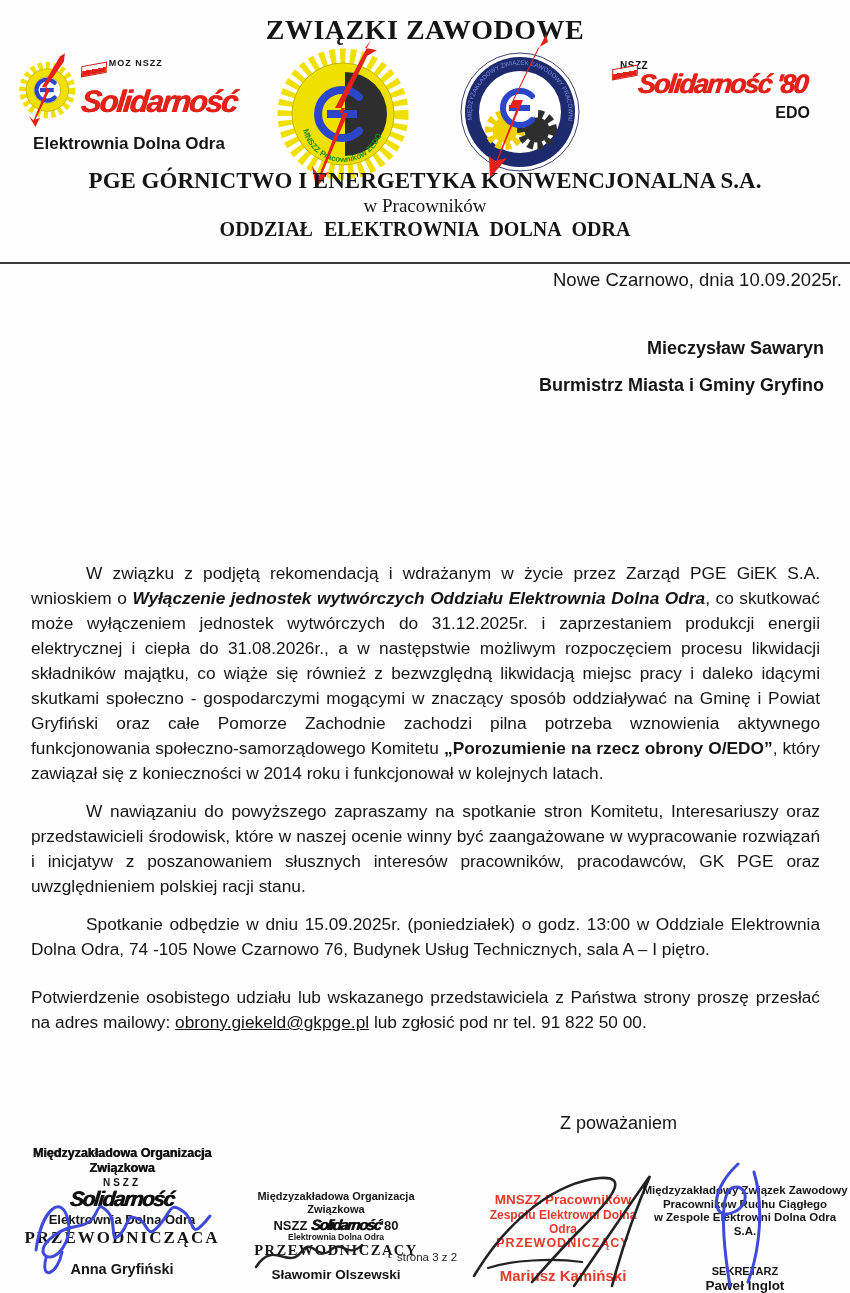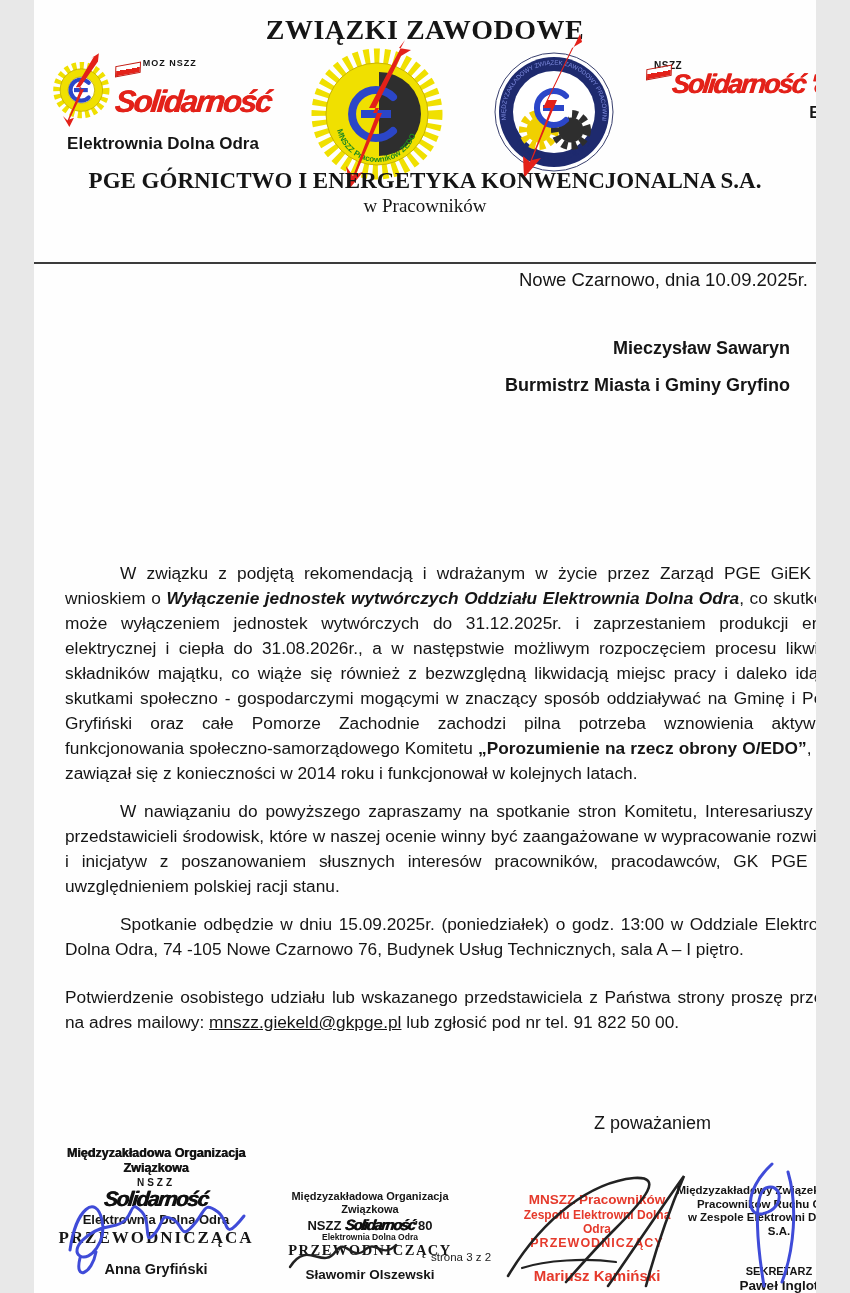--- a/index.html
+++ b/index.html
@@ -1,17 +1,17 @@
 <!DOCTYPE html>
 <html lang="pl"><head>
 <meta charset="utf-8">
 <style>
   html,body{margin:0;padding:0;background:#e8e8e8;}
   .page{
-    position:relative;width:782px;height:1293px;margin:0 auto;
+    position:relative;width:850px;height:1293px;margin:0 auto;
     background:#fefefe;overflow:hidden;color:#151515;
     font-family:"Liberation Sans",sans-serif;
   }
   
   .doc-title{
     position:absolute;top:14px;left:0;width:100%;text-align:center;
     font-family:"Liberation Serif",serif;font-weight:bold;font-size:28px;letter-spacing:.5px;
   }
   .logos{position:absolute;top:44px;left:0;width:100%;height:150px;}
   .logo1{position:absolute;left:16px;top:8px;width:232px;}
@@ -171,37 +171,38 @@
       <div class="script-line">
         <span class="flag-icon"></span><span class="solid-script script-80"><span>Solidarność</span> <span>'80</span></span>
       </div>
       <div class="edo">EDO</div>
     </div>
   </div>
 
   <div class="company">
     <div class="l1">PGE GÓRNICTWO I ENERGETYKA KONWENCJONALNA S.A.</div>
     <div class="l2">w Pracowników</div>
+    <div class="l3">ODDZIAŁ ELEKTROWNIA  DOLNA  ODRA</div>
   </div>
 
   <div class="rule"></div>
 
   <div class="dateline">Nowe Czarnowo, dnia 10.09.2025r.</div>
 
   <div class="recipient">
     <div>Mieczysław Sawaryn</div>
     <div>Burmistrz Miasta i Gminy Gryfino</div>
   </div>
 
 
   <div class="letter-body">
       <p class="indent"><span>W związku z podjętą rekomendacją i wdrażanym w życie przez Zarząd PGE GiEK S.A. wnioskiem o </span><span class="b i">Wyłączenie jednostek wytwórczych Oddziału Elektrownia Dolna Odra</span><span>, co skutkować może wyłączeniem jednostek wytwórczych do 31.12.2025r. i zaprzestaniem produkcji energii elektrycznej i ciepła do 31.08.2026r., a w następstwie możliwym rozpoczęciem procesu likwidacji składników majątku, co wiąże się również z bezwzględną likwidacją miejsc pracy i daleko idącymi skutkami społeczno - gospodarczymi mogącymi w znaczący sposób oddziaływać na Gminę i Powiat Gryfiński oraz całe Pomorze Zachodnie zachodzi pilna potrzeba wznowienia aktywnego funkcjonowania społeczno-samorządowego Komitetu </span><span class="b">„Porozumienie na rzecz obrony O/EDO”</span><span>, który zawiązał się z konieczności w 2014 roku i funkcjonował w kolejnych latach.</span></p>
       <p class="indent"><span>W nawiązaniu do powyższego zapraszamy na spotkanie stron Komitetu, Interesariuszy oraz przedstawicieli środowisk, które w naszej ocenie winny być zaangażowane w wypracowanie rozwiązań i inicjatyw z poszanowaniem słusznych interesów pracowników, pracodawców, GK PGE oraz uwzględnieniem polskiej racji stanu.</span></p>
       <p class="indent"><span>Spotkanie odbędzie w dniu 15.09.2025r. (poniedziałek) o godz. 13:00 w Oddziale Elektrownia Dolna Odra,  74 -105 Nowe Czarnowo 76, Budynek Usług Technicznych, sala A – I piętro.</span></p>
-      <p><span>Potwierdzenie osobistego udziału lub wskazanego przedstawiciela z Państwa strony  proszę przesłać na adres mailowy: </span><span class="u">mnszz.giekeld@gkpge.pl</span><span> lub zgłosić pod nr tel. 91 822 50 00.</span></p>
+      <p><span>Potwierdzenie osobistego udziału lub wskazanego przedstawiciela z Państwa strony  proszę przesłać na adres mailowy: </span><span class="u">obrony.giekeld@gkpge.pl</span><span> lub zgłosić pod nr tel. 91 822 50 00.</span></p>
     </div>
 
   <div class="closing">Z poważaniem</div>
 
   <div class="sig-block sig1">
     <div class="l1">Międzyzakładowa Organizacja Związkowa</div>
     <div class="nszz">NSZZ</div>
     <div><span class="stamp-script stamp-lg">Solidarność</span></div>
     <div class="l2">Elektrownia Dolna Odra</div>
     <div class="role role-serif">PRZEWODNICZĄCA</div>

